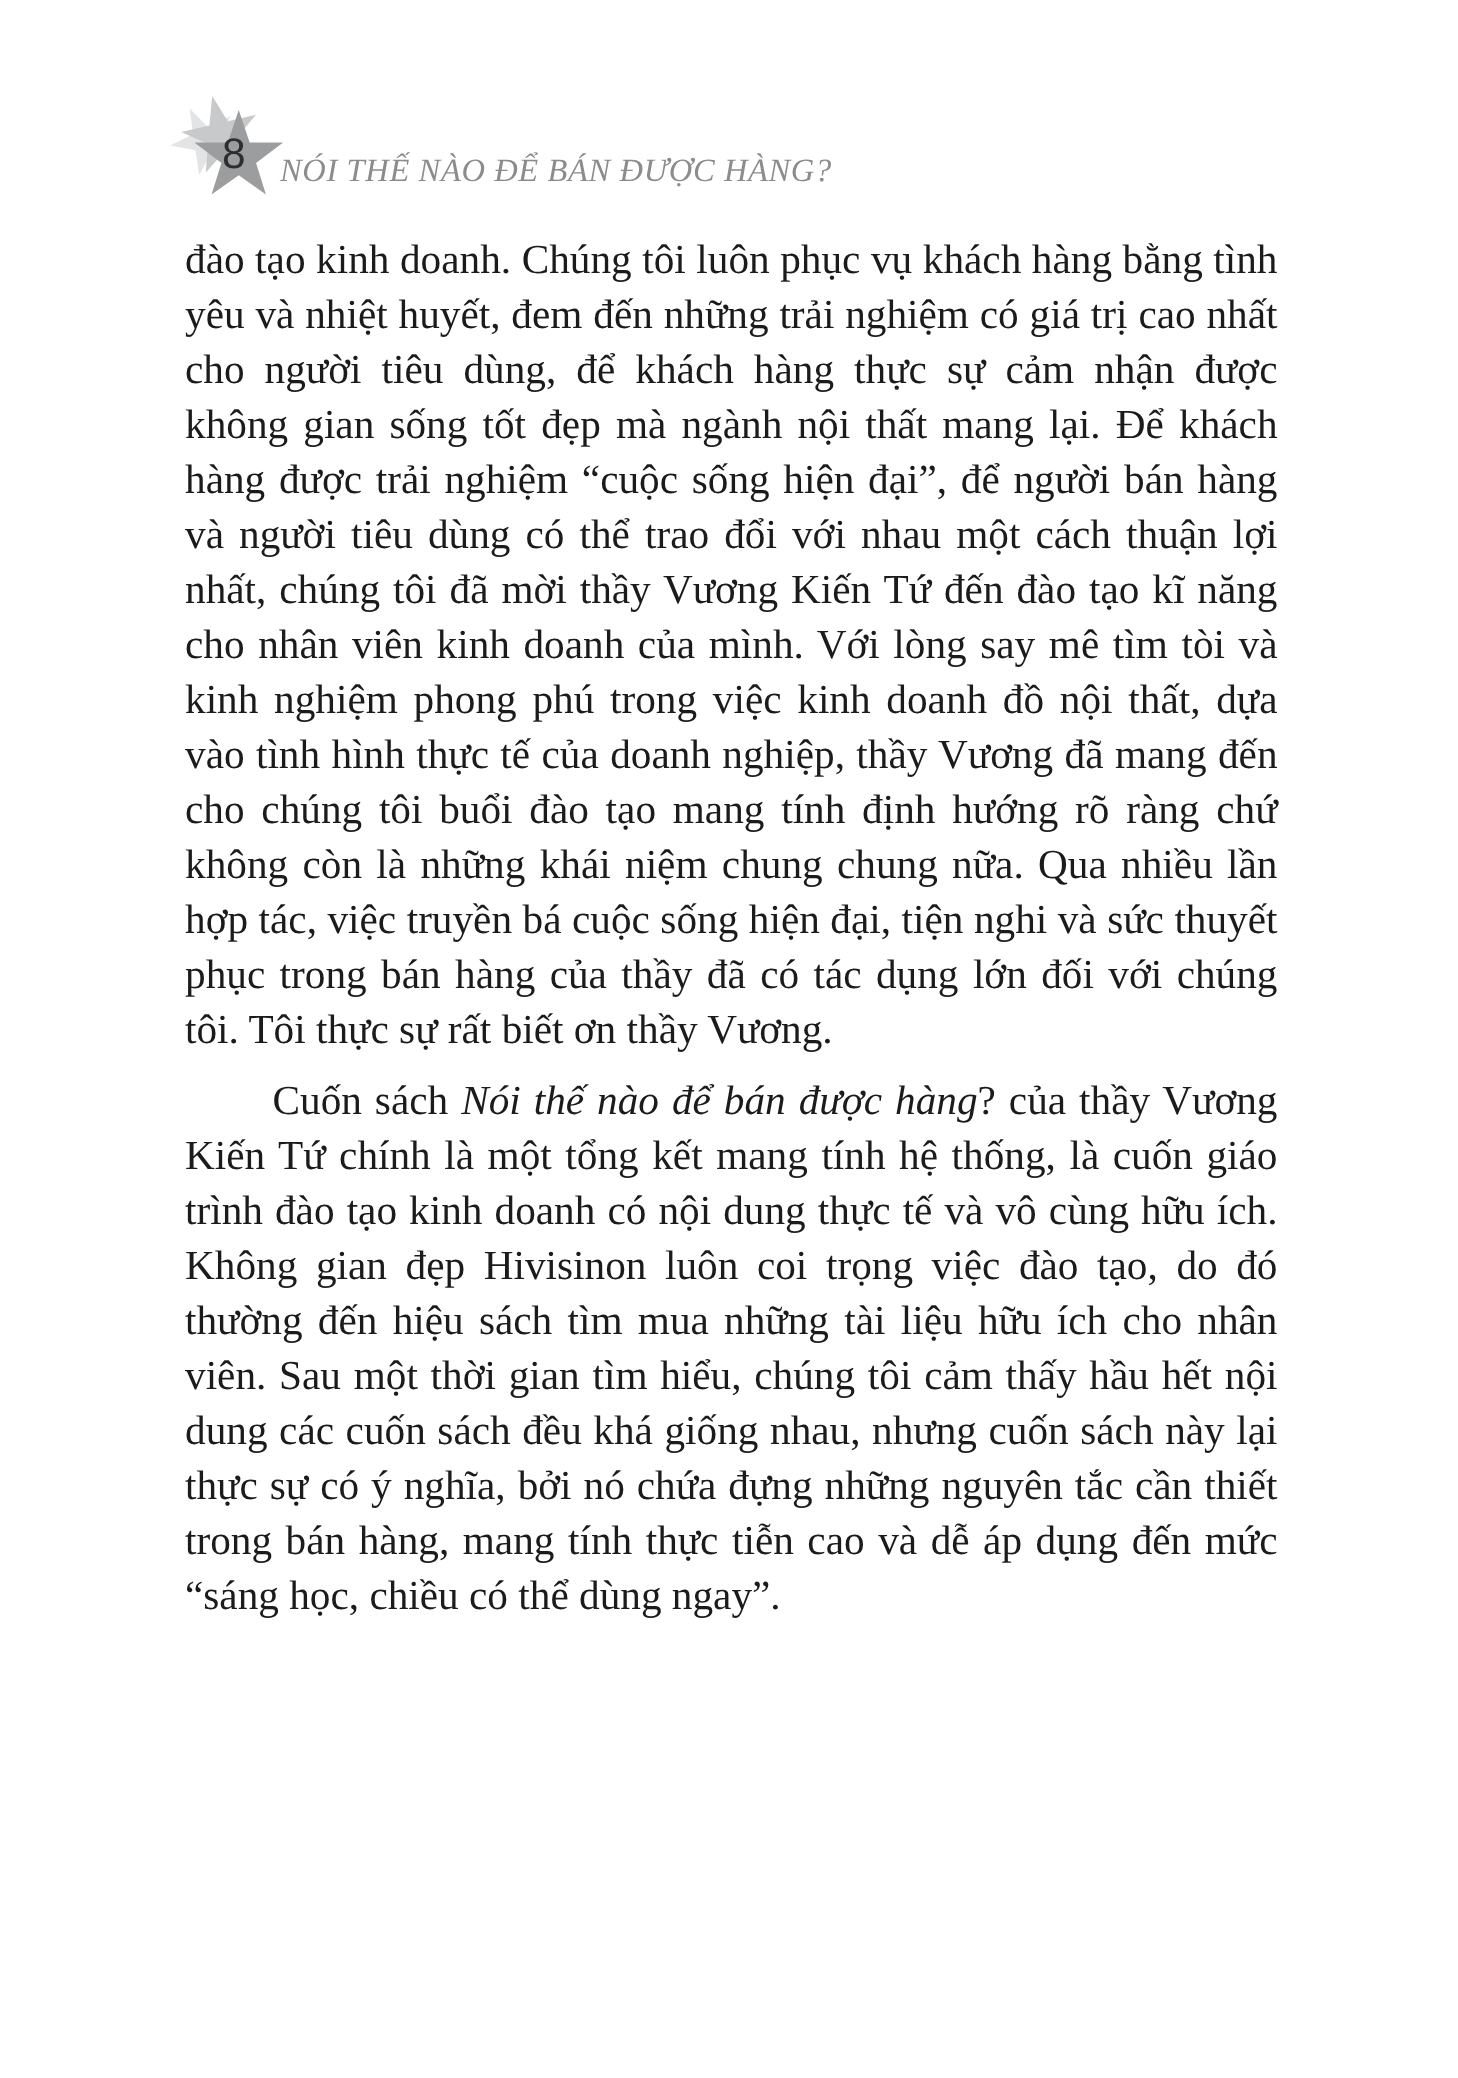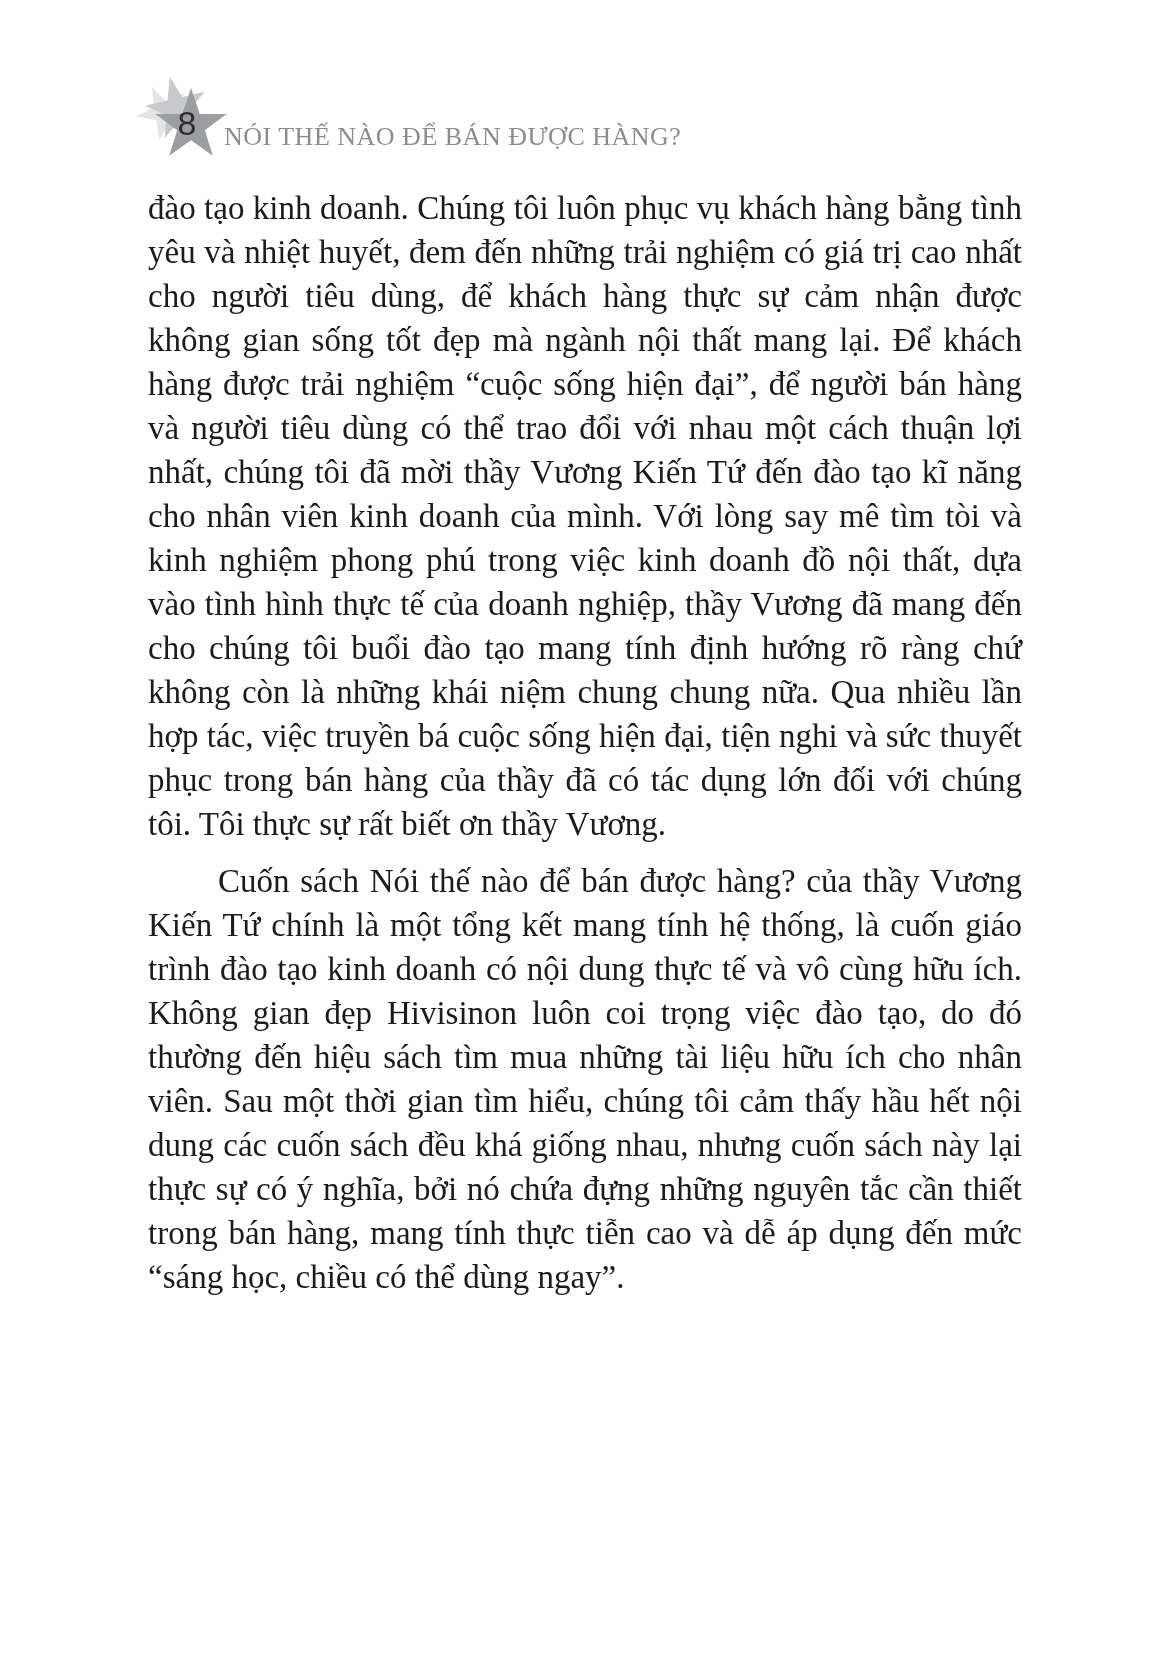--- a/index.html
+++ b/index.html
@@ -35,41 +35,42 @@
     display: flex; align-items: center; justify-content: center;
     transform: translate(-4px, -2px);
     font-family: "Liberation Sans", sans-serif;
     font-size: 34px;
     color: #2e2e30;
   }
   .running-title {
     position: absolute;
     left: 224px;
     top: 122px;
+    font-style: italic;
     font-size: 26px;
     letter-spacing: 0.5px;
     color: #8c8c8e;
     white-space: nowrap;
   }
 
   
   .body-text {
     position: absolute;
     left: 148px;
     top: 186px;
     width: 874px;
     font-size: 33px;
     line-height: 44px;
     color: #1b1b1b;
     text-align: justify;
     text-justify: inter-word;
   }
   .para + .para { margin-top: 13px; }
   .para.indent { text-indent: 70px; }
-  .seg-italic { }
+  .seg-italic { font-style: italic; }
 </style>
 </head>
 <body>
 
 <div class="page">
 
   <div class="star-cluster">
     <div class="star star-light"></div>
     <div class="star star-mid"></div>
     <div class="star star-main"></div>

